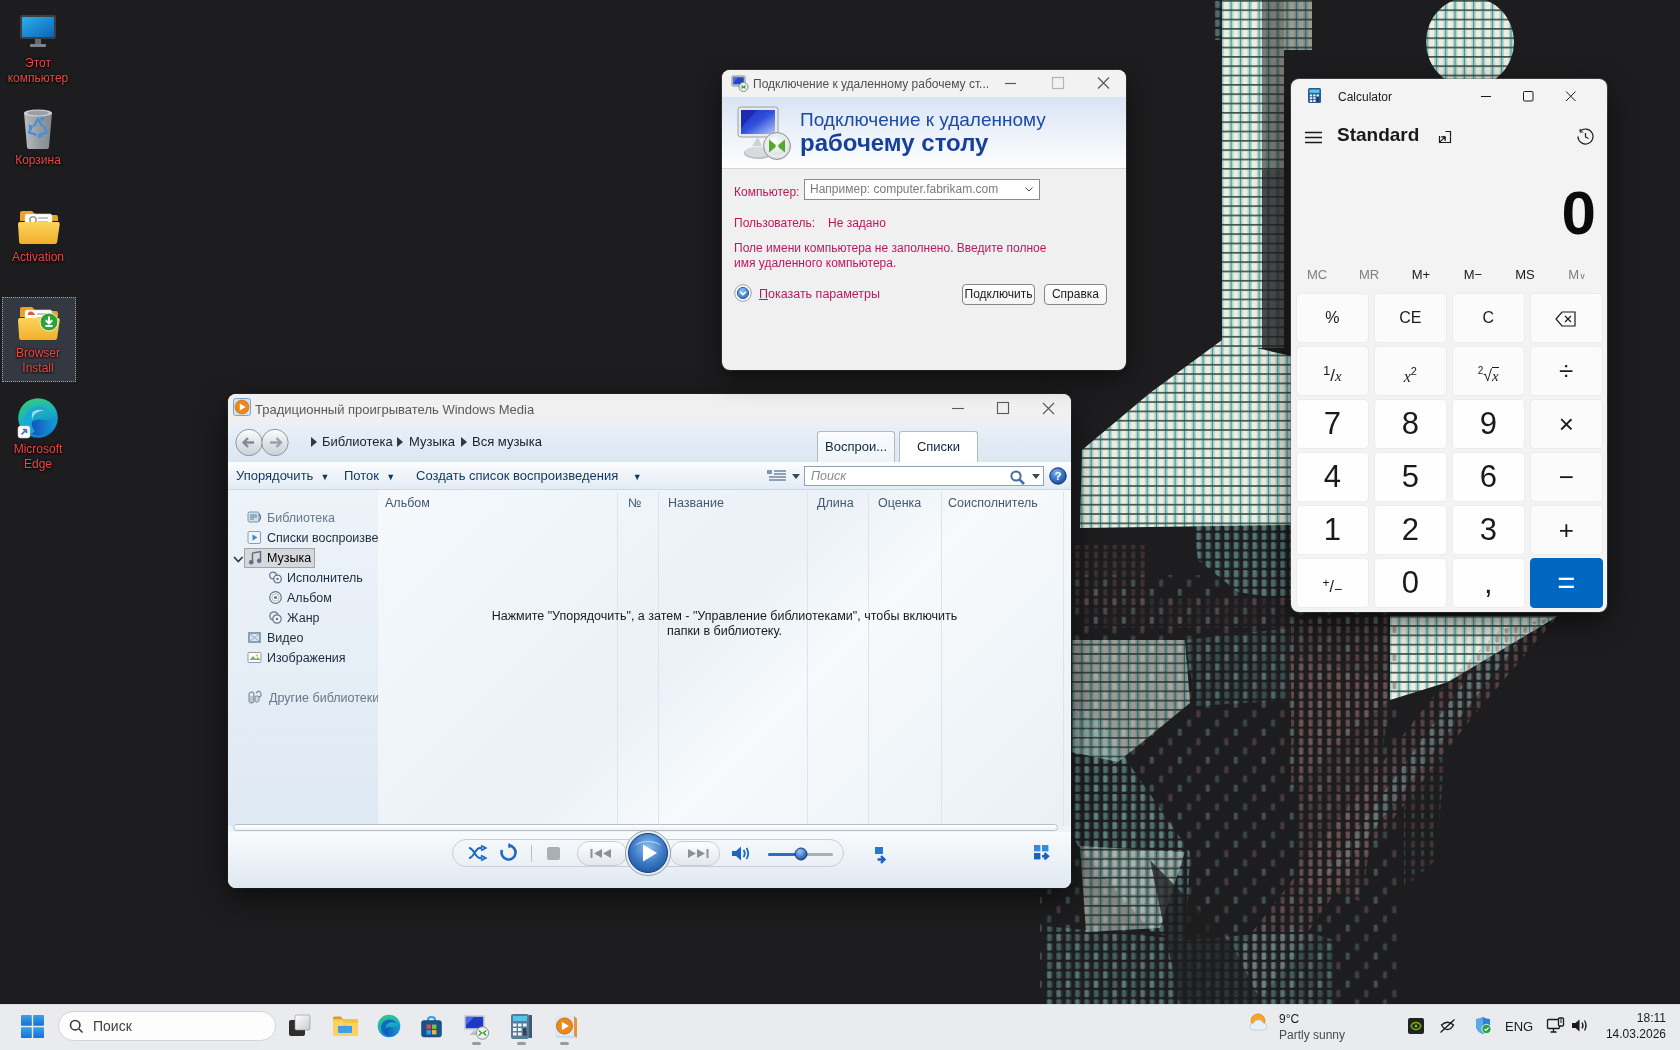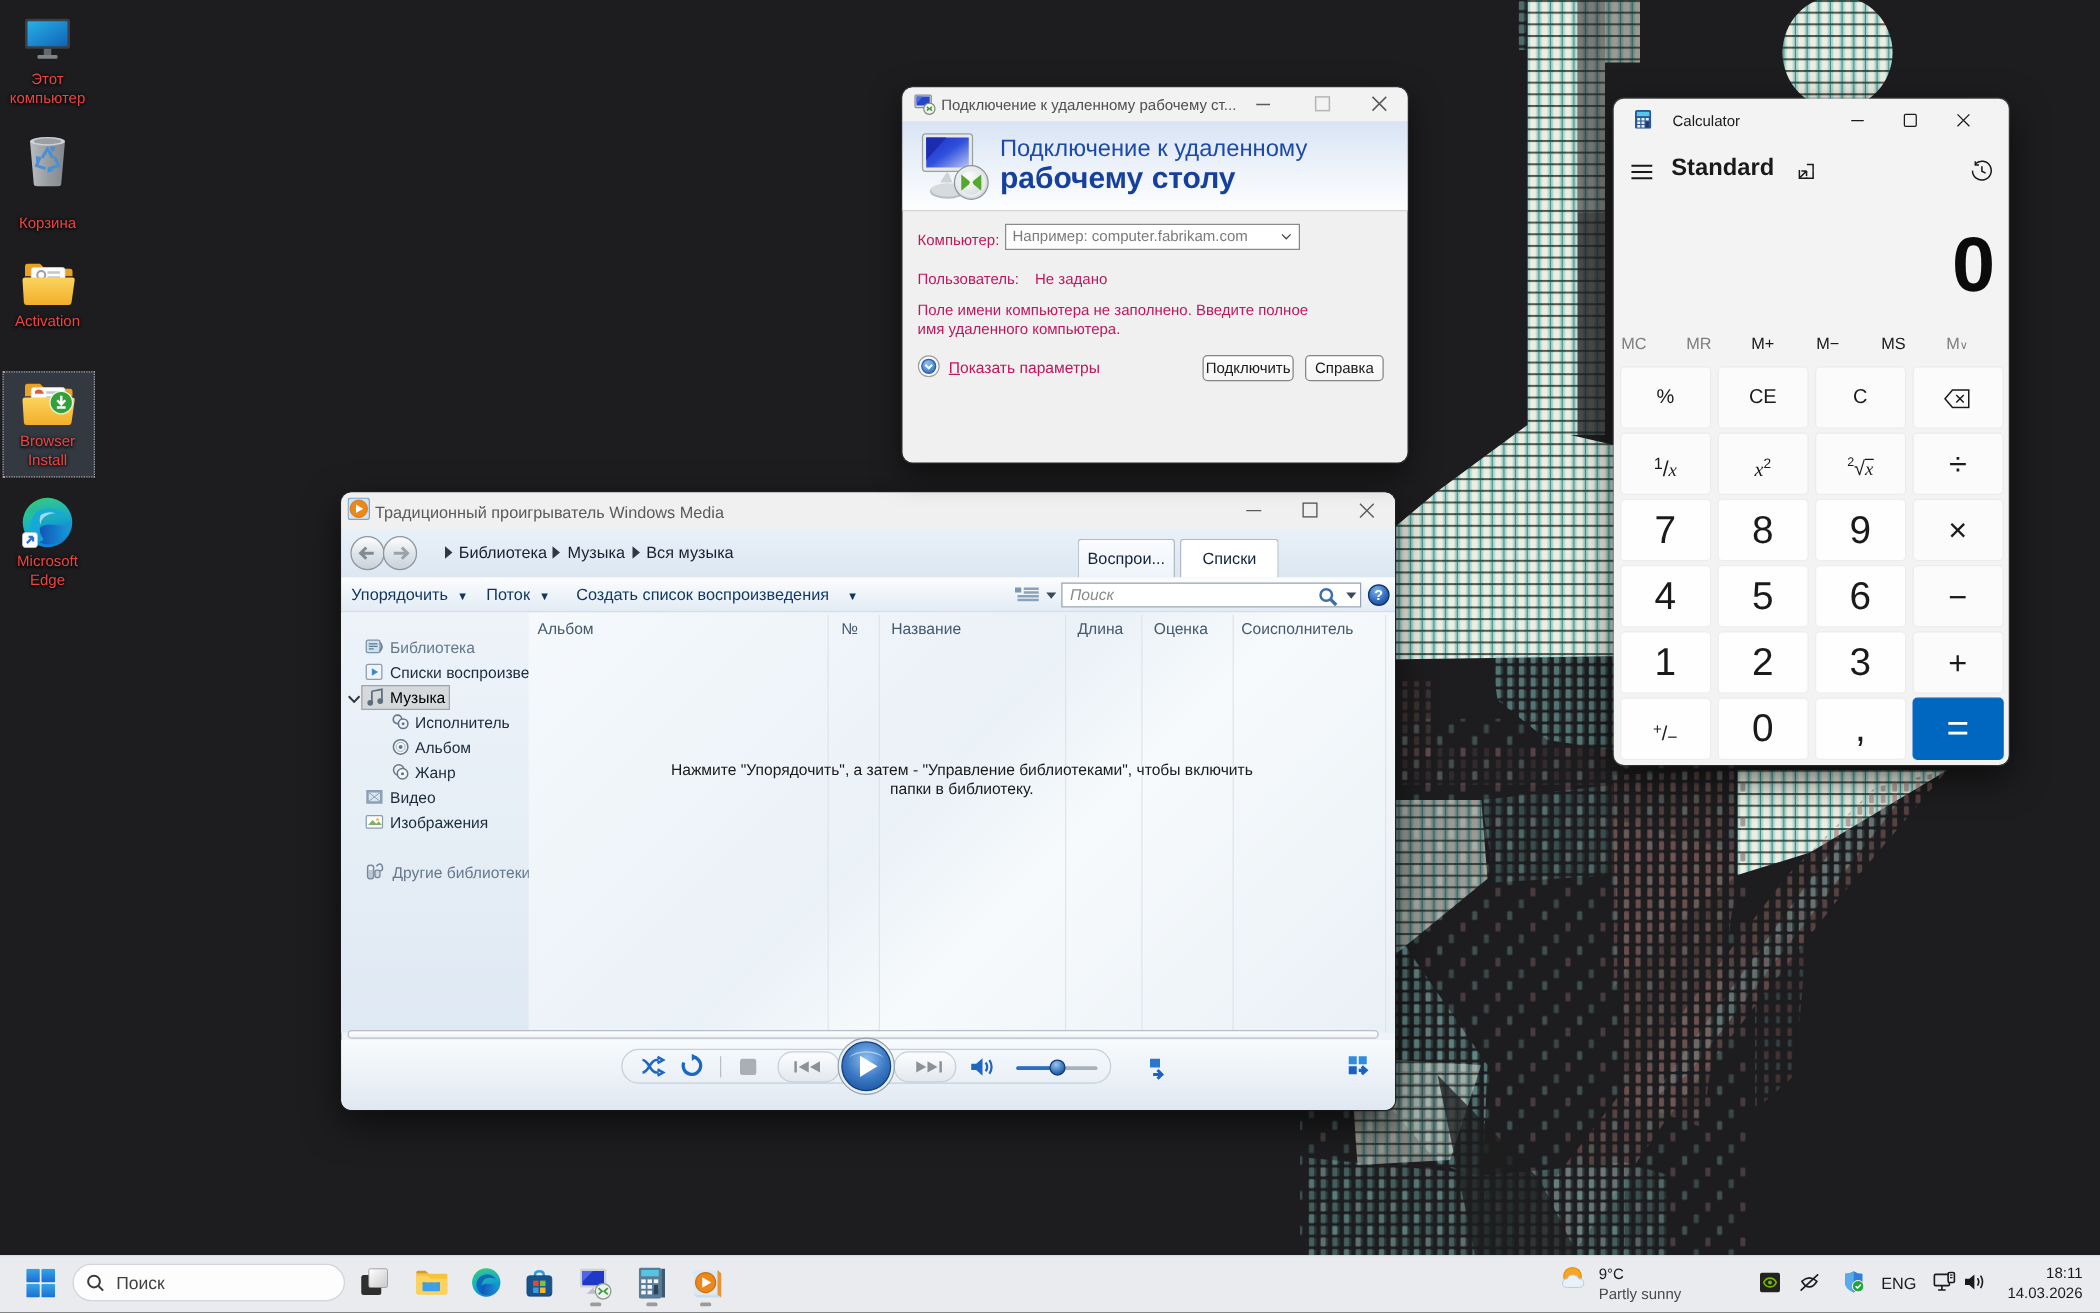--- a/index.html
+++ b/index.html
@@ -14,21 +14,21 @@
 #rdp .tbar{height:27px;border-radius:8px 8px 0 0;background:#f2f2f2;position:relative;}
 #rdp .ttl{position:absolute;left:31px;top:7px;font-size:12px;color:#4f4f4f;}
 #rdp .hdr{height:72px;background:linear-gradient(#d8e4f4,#eef3fa 55%,#fdfefe);position:relative;border-bottom:1px solid #d4d4d4;}
 .rdpblue1{position:absolute;left:78px;top:12px;font-size:19px;color:#1c4aa8;}
 .rdpblue2{position:absolute;left:78px;top:32px;font-size:24px;font-weight:bold;color:#16409e;letter-spacing:0px;}
 #rdp .lbl{position:absolute;font-size:12px;color:#be185d;}
 .combo{position:absolute;left:82px;top:109px;width:236px;height:21px;background:#fff;border:1px solid #8a8a8a;font-size:12px;color:#7a7a7a;line-height:19px;padding-left:5px;}
 .combo .chev{position:absolute;right:6px;top:7px;width:8px;height:5px;}
 .btn{position:absolute;height:21px;background:linear-gradient(#fefefe,#f4f4f4);border:1px solid #868686;border-radius:4px;font-size:12px;color:#1a1a1a;text-align:center;line-height:19px;}
 
-#wmp{left:228px;top:394px;width:843px;height:494px;border-radius:8px;background:#eef3f8;box-shadow:0 10px 30px rgba(0,0,0,.6),0 0 0 1px rgba(40,40,40,.9);margin-left:45px;}
+#wmp{left:228px;top:394px;width:843px;height:494px;border-radius:8px;background:#eef3f8;box-shadow:0 10px 30px rgba(0,0,0,.6),0 0 0 1px rgba(40,40,40,.9);}
 #wmp .tbar{height:29px;border-radius:8px 8px 0 0;background:#f0f0f0;position:relative;}
 #wmp .ttl{position:absolute;left:27px;top:8px;font-size:13px;color:#5a5a5a;}
 #wmp .nav{height:39px;background:linear-gradient(#e9f0f8,#dce7f2);position:relative;}
 #wmp .crumb{position:absolute;top:11px;font-size:13px;color:#16212e;}
 .tab{position:absolute;top:8px;height:31px;background:linear-gradient(#fafcfe,#eef4fa);border:1px solid #b2bac4;border-bottom:none;border-radius:3px 3px 0 0;font-size:13px;color:#12253c;text-align:center;line-height:29px;}
 #wmp .tools{height:28px;background:linear-gradient(#fcfdfe,#e2ebf4);position:relative;border-bottom:1px solid #cdd8e3;}
 .tlb{position:absolute;top:6px;font-size:13px;color:#10365e;}
 .sbox{position:absolute;left:576px;top:4px;width:240px;height:20px;background:#fff;border:1px solid #95a2b2;}
 .sbox i{position:absolute;left:6px;top:2px;font-size:12.5px;color:#8a8a8a;font-style:italic;}
 #wmp .content{position:absolute;left:0;top:96px;right:0;bottom:62px;background:linear-gradient(160deg,#f2f6fa,#e4edf5);}
@@ -38,21 +38,21 @@
 .colsep{position:absolute;top:2px;bottom:0;width:1px;background:#dde5ec;}
 .trow{position:absolute;font-size:12.5px;color:#1c2c3c;white-space:nowrap;}
 .msg{position:absolute;width:100%;text-align:center;font-size:12.5px;color:#1a1a1a;}
 #wmp .seek{position:absolute;left:5px;right:13px;bottom:57px;height:7px;border:1px solid #b6bfc9;border-radius:4px;background:linear-gradient(#fff,#eef2f6);}
 #wmp .ctrl{position:absolute;left:0;bottom:0;width:100%;height:56px;border-radius:0 0 8px 8px;background:linear-gradient(#f8fbfd,#dfe8f1);}
 .pill{position:absolute;border:1px solid #c6cfd8;border-radius:14px;}
 
 #calc{left:1291px;top:79px;width:316px;height:533px;border-radius:8px;background:#f3f3f3;box-shadow:0 10px 30px rgba(0,0,0,.6),0 0 0 1px rgba(120,120,120,.45);}
 .cbtn{position:absolute;width:74.6px;height:50px;background:#fbfbfb;border:1px solid #ececec;border-radius:4px;text-align:center;color:#1a1a1a;}
 .cnum{background:#fefefe;border-color:#ededed;}
-.mem{position:absolute;top:188px;width:40px;font-size:13px;color:#1a1a1a;}
+.mem{position:absolute;top:188px;width:40px;text-align:center;font-size:13px;color:#1a1a1a;}
 
 #tbar{position:absolute;left:0;top:1004px;width:1680px;height:46px;background:#e9ebee;border-top:1px solid rgba(0,0,0,.06);}
 .tic{position:absolute;top:1014px;}
 .rdot{position:absolute;top:1042px;width:9px;height:3px;border-radius:2px;background:#9b9b9b;}
 #srch{position:absolute;left:58px;top:1011px;width:218px;height:30px;border-radius:15px;background:#fdfdfd;border:1px solid #d2d5d9;}
 .tray{position:absolute;font-size:12px;color:#1a1a1a;}
 </style></head>
 <body>
 <div id="desk">
 <svg class="abs" style="left:0;top:0" width="1680" height="1050">
@@ -138,21 +138,21 @@
           <path d="M18.2 20.5 L22 14.2 L25.8 20.5"></path>
           <path d="M28.2 21.5 L31 27.5 L24.5 29.5"></path>
           <path d="M19.5 29.5 L13.2 27.5 L15.8 21.5"></path>
         </g>
 <g fill="#4a8fd4">
           <path d="M23.5 12 l5.2 0.6 -2.7 4.4 z"></path>
           <path d="M27 31.5 l-5 1.6 0.3 -4.8 z"></path>
           <path d="M13 24.5 l-0.4 -5 4.6 1.8 z"></path>
         </g>
 </svg>
-<div style="margin-top:20px">Корзина</div>
+<div style="margin-top:2px">Корзина</div>
 </div>
 <div class="dicon" style="left:0;top:207px">
 <svg width="44" height="38" viewBox="0 0 44 38">
 <defs>
           <linearGradient id="fol" x1="0" y1="0" x2="0" y2="1">
             <stop offset="0" stop-color="#fbd45e"></stop>
             <stop offset="1" stop-color="#f2ae2a"></stop>
           </linearGradient>
         </defs>
 <path d="M4 6 Q4 4 6 4 L16 4 L20 8 L40 8 Q42 8 42 10 L42 14 L4 14 Z" fill="#e9a223"></path>

